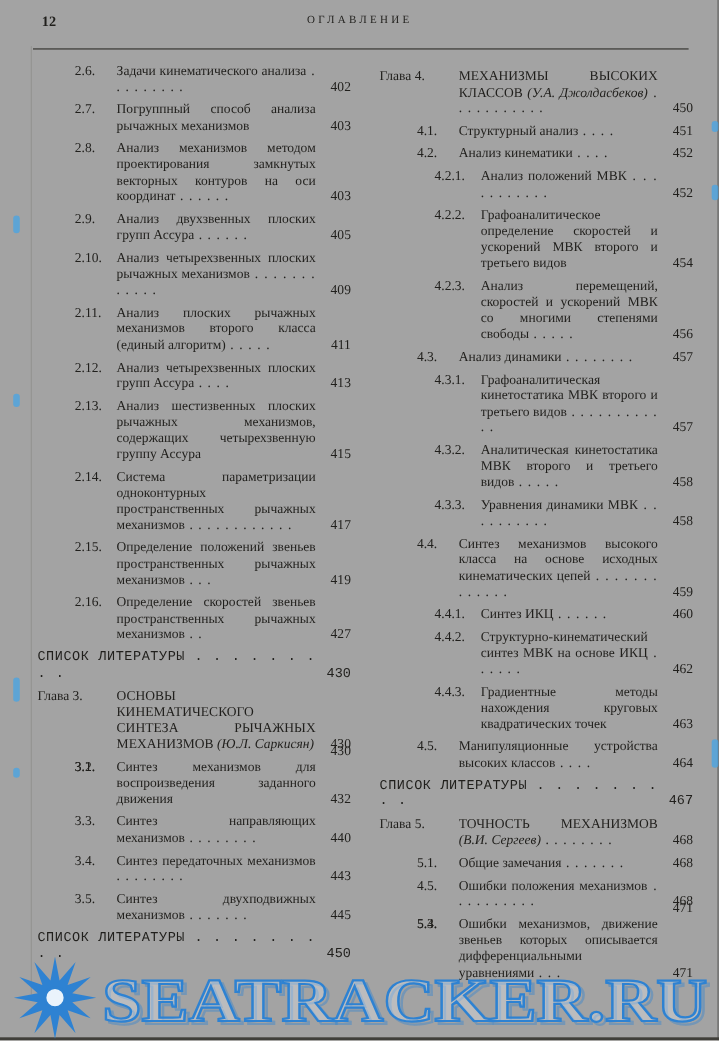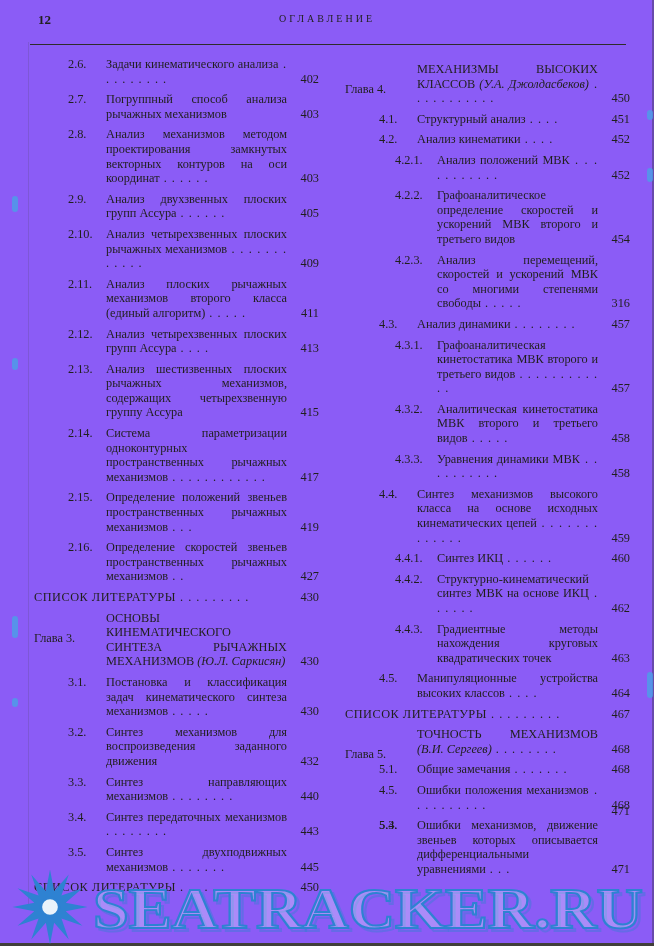--- a/index.html
+++ b/index.html
@@ -1,21 +1,21 @@
 <!DOCTYPE html>
 <html><head>
 <meta charset="utf-8">
 <style>
   html,body{margin:0;padding:0;background:#c9c8c4;}
   .scan-page{
     position:relative;
     width:654px;height:946px;
     margin:0 auto;
     background:radial-gradient(ellipse at 50% 42%, #edecе8 55%, #e6e5e0 100%);
-    background-color:#8b5cf6;
+    background-color:#a3a3a3;
     overflow:hidden;
     font-family:"Liberation Serif","DejaVu Serif",serif;
     color:#201f1c;
   }
   
   .hdr{position:relative;height:30px;padding-top:12px;}
   .hdr .pgnum{position:absolute;left:38px;top:12px;font-size:13px;font-weight:bold;}
   .hdr .htitle{position:absolute;left:50%;top:13px;transform:translateX(-50%);
     font-size:10px;letter-spacing:3px;}
   .hrule{margin:2px 28px 0 30px;border-top:1.6px solid #2e2d29;}
@@ -24,24 +24,24 @@
   .col{flex:1 1 0;font-size:12.3px;line-height:14.6px;}
   .entry{position:relative;margin-bottom:6px;}
   .entry .num{position:absolute;top:0;}
   .entry .body{display:block;text-align:justify;padding-right:32px;}
   .entry .pg{position:absolute;right:0;bottom:0;}
   .lvl1{padding-left:72px;}
   .lvl1 .num{left:34px;}
   .lvl2{padding-left:92px;}
   .lvl2 .num{left:50px;}
   .chapter{padding-left:72px;margin-top:5px;}
-  .chapter .num{left:0;margin-top:20px;}
+  .chapter .num{left:0;}
   .chapter .ctitle{font-weight:normal;}
   .chapter .cauthor{font-style:italic;}
-  .listhead{padding-left:0;margin-top:4px;}
+  .listhead{padding-left:0;margin-top:4px;font-family:Liberation Mono, monospace;}
   .listhead .body{letter-spacing:0.5px;}
   .dots{letter-spacing:1px;white-space:normal;}
   
   .gutter-line{position:absolute;left:28px;top:42px;height:862px;width:1px;
     background:rgba(60,60,52,0.16);}
   .right-edge{position:absolute;right:0;top:0;bottom:0;width:2px;background:rgba(40,40,36,0.35);}
   .bottom-rule{position:absolute;left:0;right:0;bottom:0;height:3px;background:#403f3a;}
   .mark{position:absolute;width:6px;border-radius:3px;background:#45a4e6;opacity:.75;}
   .mark.m-l{left:12px;} .mark.m-r{right:1px;}
   .m1{top:196px;height:16px;} .m2{top:358px;height:12px;}
@@ -124,21 +124,20 @@
           <span class="body">СПИСОК ЛИТЕРАТУРЫ<span class="dots"> . . . . . . . . .</span></span>
           <span class="pg">430</span>
         </div>
         <div class="entry chapter">
           <span class="num">Глава 3.</span>
           <span class="body"><b class="ctitle">ОСНОВЫ КИНЕМАТИЧЕСКОГО СИНТЕЗА РЫЧАЖНЫХ МЕХАНИЗМОВ </b><i class="cauthor">(Ю.Л. Саркисян)</i></span>
           <span class="pg">430</span>
         </div>
         <div class="entry lvl1">
           <span class="num">3.1.</span>
-          <span class="body">Постановка и классификация задач кинематического синтеза механизмов<span class="dots"> . . . . .</span></span>
           <span class="pg">430</span>
         </div>
         <div class="entry lvl1">
           <span class="num">3.2.</span>
           <span class="body">Синтез механизмов для воспроизведения заданного движения</span>
           <span class="pg">432</span>
         </div>
         <div class="entry lvl1">
           <span class="num">3.3.</span>
           <span class="body">Синтез направляющих механизмов<span class="dots"> . . . . . . . .</span></span>
@@ -181,21 +180,21 @@
           <span class="pg">452</span>
         </div>
         <div class="entry lvl2">
           <span class="num">4.2.2.</span>
           <span class="body">Графоаналитическое определение скоростей и ускорений МВК второго и третьего видов</span>
           <span class="pg">454</span>
         </div>
         <div class="entry lvl2">
           <span class="num">4.2.3.</span>
           <span class="body">Анализ перемещений, скоростей и ускорений МВК со многими степенями свободы<span class="dots"> . . . . .</span></span>
-          <span class="pg">316</span>
+          <span class="pg">456</span>
         </div>
         <div class="entry lvl1">
           <span class="num">4.3.</span>
           <span class="body">Анализ динамики<span class="dots"> . . . . . . . .</span></span>
           <span class="pg">457</span>
         </div>
         <div class="entry lvl2">
           <span class="num">4.3.1.</span>
           <span class="body">Графоаналитическая кинетостатика МВК второго и третьего видов<span class="dots"> . . . . . . . . . . . .</span></span>
           <span class="pg">457</span>

